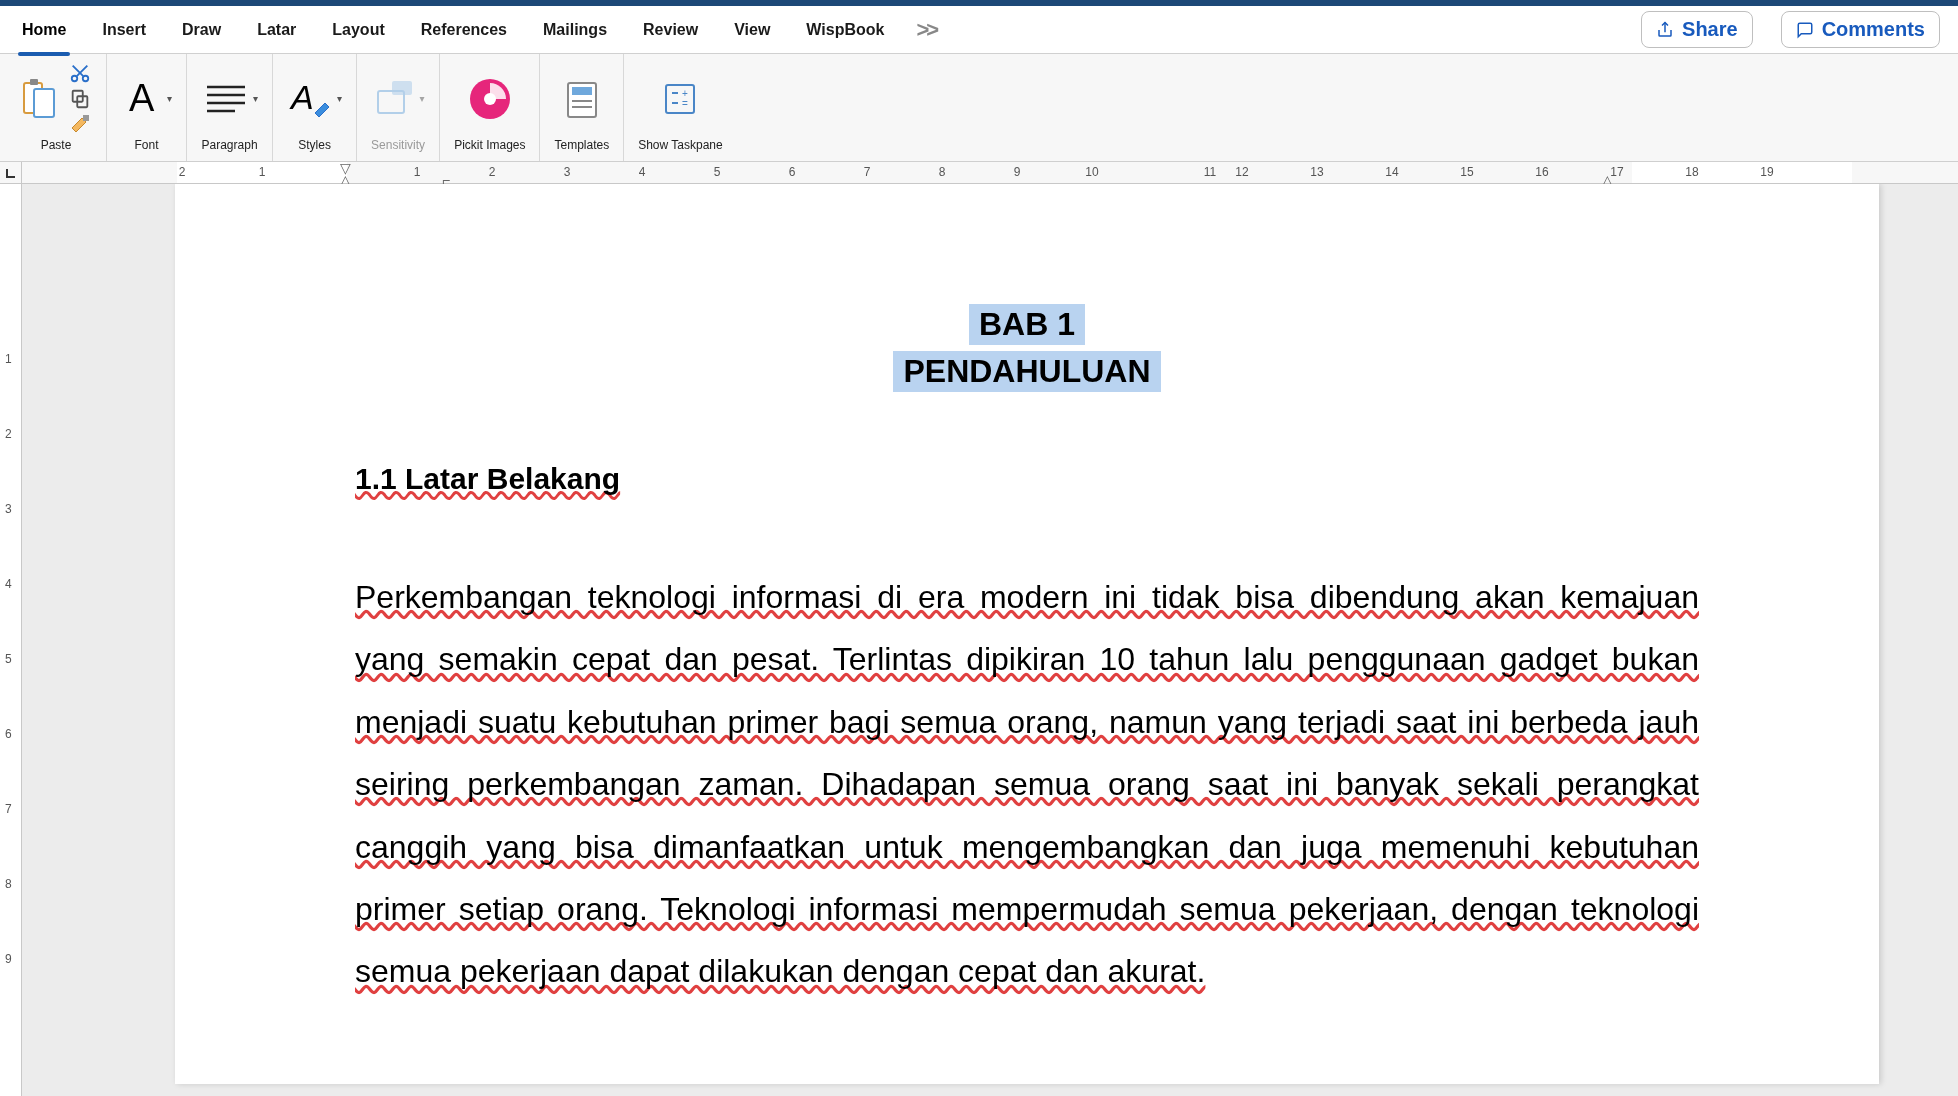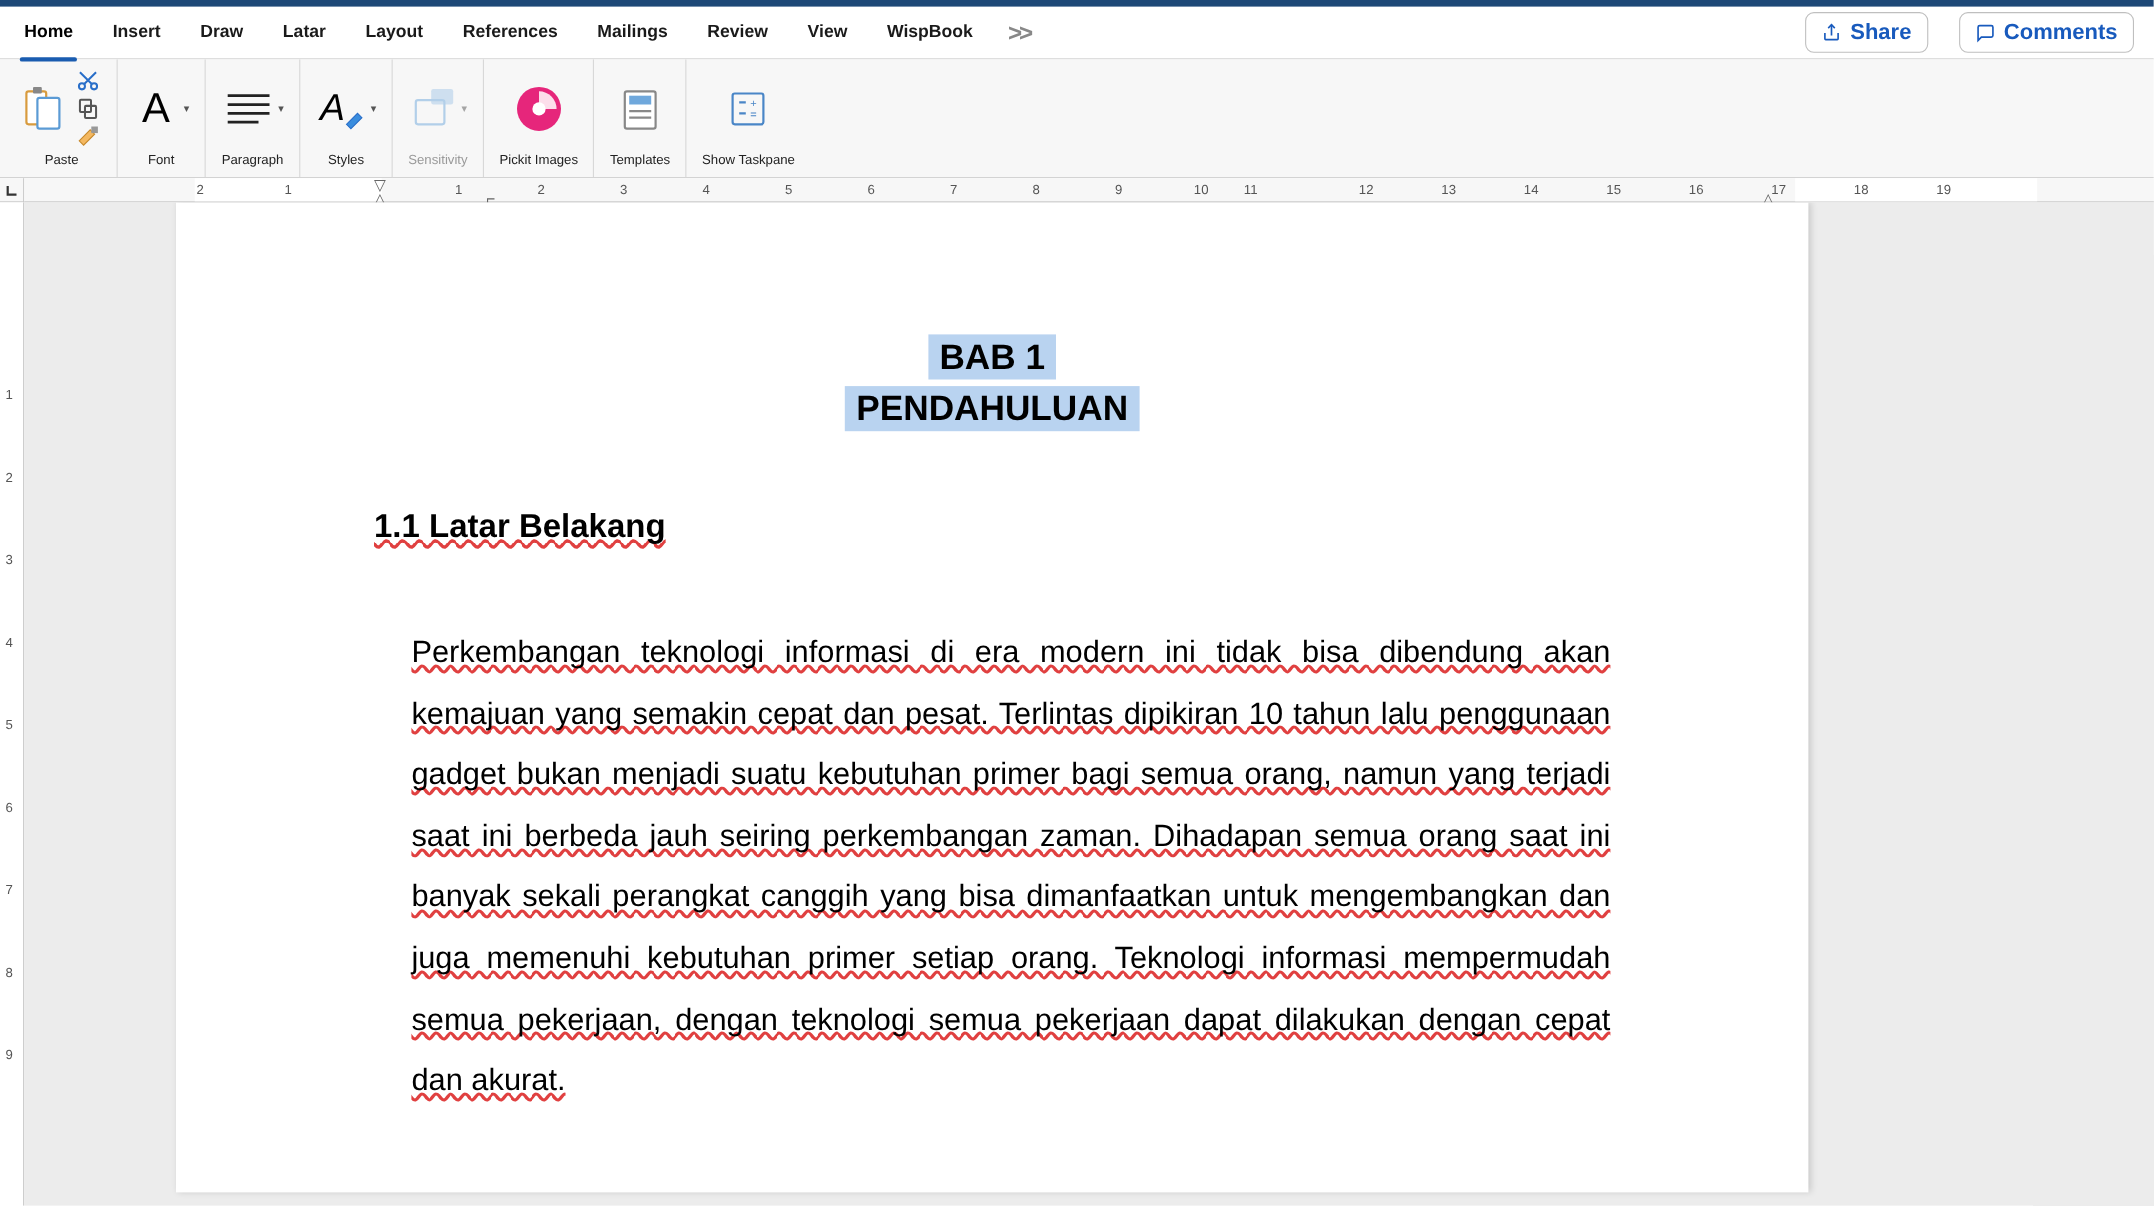--- a/index.html
+++ b/index.html
@@ -20,27 +20,27 @@
 .grp-label.dim { color:#9a9a9a; }
 .chev { font-size:10px; color:#555; margin-left:2px; }
 svg { display:block; }
 .ruler-corner { position:absolute; left:0; top:162px; width:22px; height:22px; border-right:1px solid #c8c8c8; border-bottom:1px solid #c8c8c8; background:#f7f7f7; display:flex; align-items:center; justify-content:center; }
 .h-ruler { position:absolute; left:22px; right:0; top:162px; height:22px; background:#f7f7f7; border-bottom:1px solid #c8c8c8; }
 .h-ruler .num { position:absolute; top:3px; font-size:12px; color:#555; transform:translateX(-50%); }
 .h-ruler .white { position:absolute; top:0; bottom:0; background:#fff; }
 .v-ruler { position:absolute; left:0; top:184px; bottom:0; width:22px; background:#fff; border-right:1px solid #c8c8c8; }
 .v-ruler .num { position:absolute; left:5px; font-size:12px; color:#555; transform:translateY(-50%) rotate(0deg); }
 .doc-area { position:absolute; left:22px; right:0; top:184px; bottom:0; background:#ececec; overflow:hidden; }
-.page { position:absolute; left:138px; top:0; width:1484px; min-height:900px; background:#fff; box-shadow:2px 0 6px rgba(0,0,0,.15); padding:120px 180px 40px 180px; }
+.page { position:absolute; left:153px; top:0; width:1704px; min-height:900px; background:#fff; box-shadow:2px 0 6px rgba(0,0,0,.15); padding:120px 180px 40px 180px; }
 .sel { background:#b9d3f0; }
 .title1 { font-family:"Times New Roman",serif; font-weight:700; font-size:32px; text-align:center; }
 .title1 span, .title2 span { display:inline-block; padding:2px 10px; }
 .title2 { font-family:"Times New Roman",serif; font-weight:700; font-size:32px; text-align:center; margin-top:6px; }
 .sect { font-family:"Times New Roman",serif; font-weight:700; font-size:30px; margin-top:70px; }
-.body-p { font-family:"Times New Roman",serif; font-size:28px; line-height:1.95; text-align:justify; margin-top:70px;margin-left:34px; }
+.body-p { font-family:"Times New Roman",serif; font-size:32px; line-height:1.95; text-align:justify; margin-top:70px; }
 .spell { text-decoration:underline wavy #e04040; text-decoration-skip-ink:none; }
 .indent-marker { position:absolute; font-size:14px; color:#666; }
 </style>
 </head>
 <body>
 
 <div class="top-bar"></div>
 
 <div class="tab-row">
   <div class="tab active">Home</div>
@@ -218,21 +218,21 @@
   <div class="num" style="left:395px">1</div>
   <div class="num" style="left:470px">2</div>
   <div class="num" style="left:545px">3</div>
   <div class="num" style="left:620px">4</div>
   <div class="num" style="left:695px">5</div>
   <div class="num" style="left:770px">6</div>
   <div class="num" style="left:845px">7</div>
   <div class="num" style="left:920px">8</div>
   <div class="num" style="left:995px">9</div>
   <div class="num" style="left:1070px">10</div>
-  <div class="num" style="left:1115px">11</div>
+  <div class="num" style="left:1188px">11</div>
   <div class="num" style="left:1220px">12</div>
   <div class="num" style="left:1295px">13</div>
   <div class="num" style="left:1370px">14</div>
   <div class="num" style="left:1445px">15</div>
   <div class="num" style="left:1520px">16</div>
   <div class="num" style="left:1595px">17</div>
   <div class="num" style="left:1670px">18</div>
   <div class="num" style="left:1745px">19</div>
   <span class="indent-marker" style="left:318px;top:-2px">▽</span>
   <span class="indent-marker" style="left:318px;top:10px">△</span>

